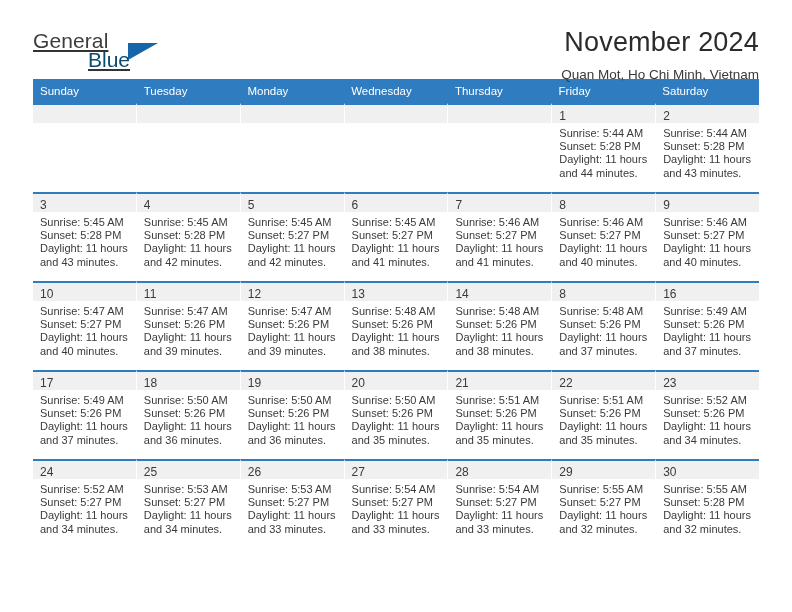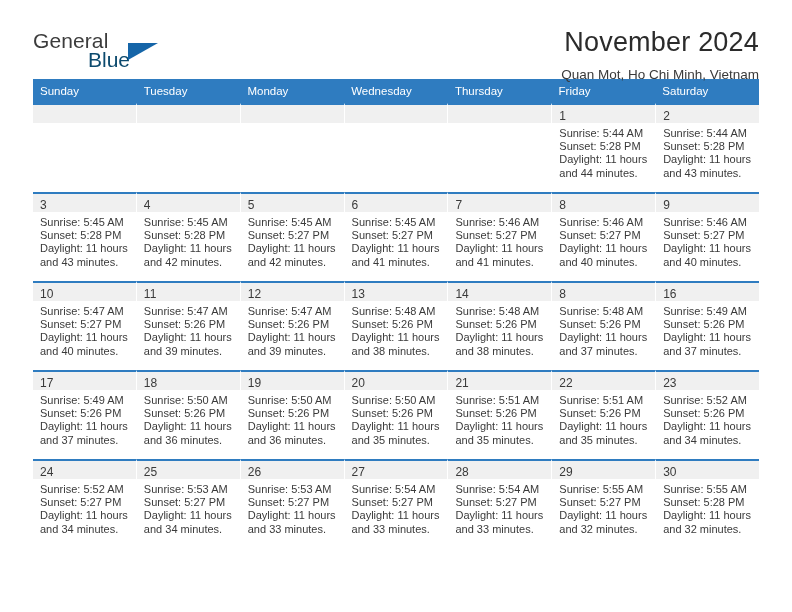--- a/index.html
+++ b/index.html
@@ -28,20 +28,21 @@
     align-items: flex-start;
     justify-content: space-between;
     padding-top: 27px;
     height: 72px;
     box-sizing: border-box;
   }
   .logo-block {
     position: relative;
     width: 200px;
     padding-top: 2px;
+    text-decoration: underline;
   }
   .logo-line1 {
     font-size: 21px;
     color: #3c3c3c;
     letter-spacing: 0.1px;
     line-height: 23px;
     font-weight: normal;
   }
   .logo-line2 {
     font-size: 21px;

